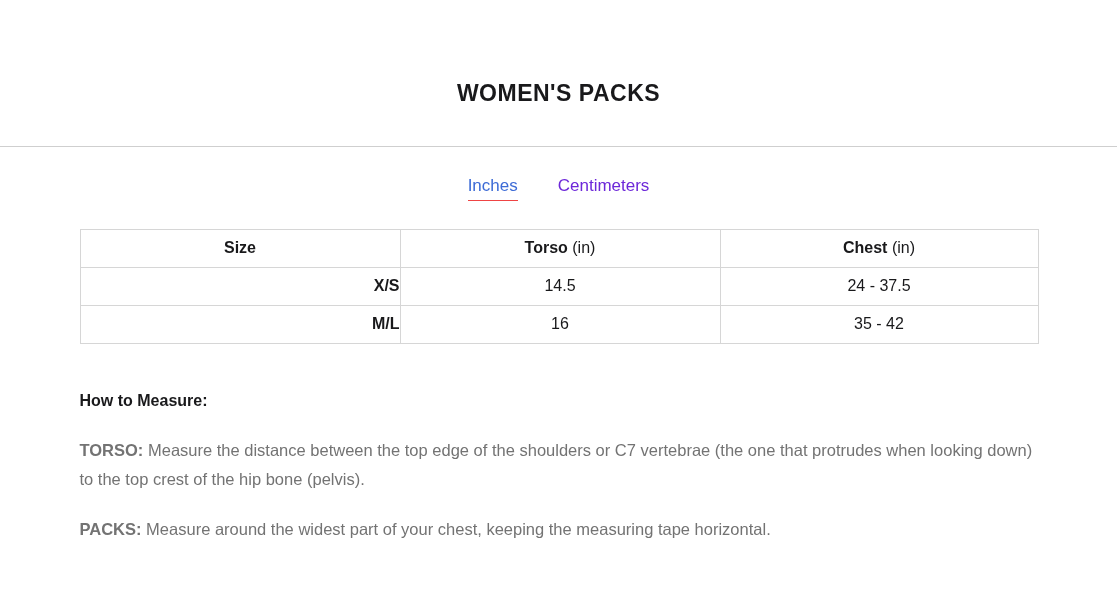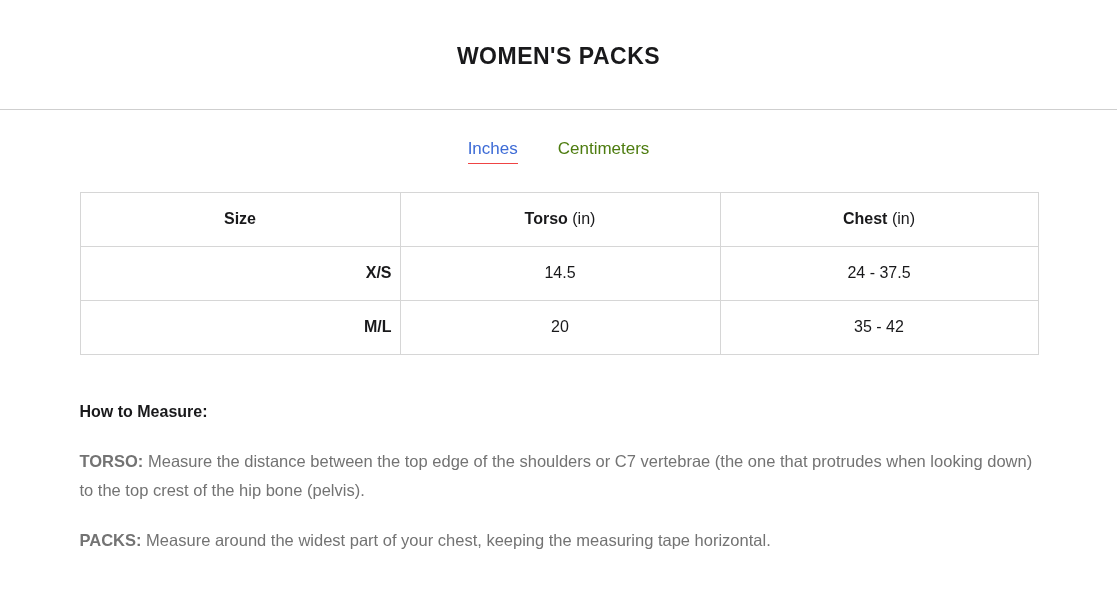--- a/index.html
+++ b/index.html
@@ -19,39 +19,39 @@
     width: 1117px;
     height: 597px;
   }
   .title {
     text-align: center;
     font-size: 23px;
     font-weight: bold;
     letter-spacing: 0.5px;
     color: #19191b;
     margin: 0;
-    padding-top: 43px;
+    padding-top: 80px;
     line-height: 1.2;
   }
   .divider {
     border: 0;
     border-top: 1px solid #cfcfcf;
     margin: 38px 0 0 0;
     width: 100%;
   }
   .unit-tabs {
     display: flex;
     justify-content: center;
     align-items: center;
     gap: 40px;
     margin-top: 28px;
   }
   .unit-tab {
     font-size: 17px;
-    color: #4d7c0f;
+    color: #6d28d9;
     cursor: pointer;
     padding-bottom: 3px;
     line-height: 1.3;
   }
   .unit-tab.active {
     color: #3d6bd6;
     border-bottom: 1px solid #ef4444;
   }
   .table-wrap {
     margin: 28px auto 0 auto;
@@ -63,21 +63,21 @@
     table-layout: fixed;
   }
   table.size-table th,
   table.size-table td {
     border: 1px solid #d6d6d6;
     height: 37px;
     text-align: center;
     font-size: 16px;
     font-weight: normal;
     color: #19191b;
-    padding: 8px;
+    padding: 0;
   }
   table.size-table th {
     font-weight: bold;
   }
   table.size-table th .unit {
     font-weight: normal;
   }
   table.size-table td.rowhead {
     font-weight: bold;
     text-align: right;
@@ -135,21 +135,21 @@
         </tr>
       </thead>
       <tbody>
         <tr>
           <td class="rowhead">X/S</td>
           <td>14.5</td>
           <td>24 - 37.5</td>
         </tr>
         <tr>
           <td class="rowhead">M/L</td>
-          <td>20</td>
+          <td>16</td>
           <td>35 - 42</td>
         </tr>
       </tbody>
     </table>
   </div>
 
   <div class="howto">
     <h2>How to Measure:</h2>
     <p><span class="lbl">TORSO:</span><span> Measure the distance between the top edge of the shoulders or C7 vertebrae (the one that protrudes when looking down) to the top crest of the hip bone (pelvis).</span></p>
     <p><span class="lbl">PACKS:</span><span> Measure around the widest part of your chest, keeping the measuring tape horizontal.</span></p>

